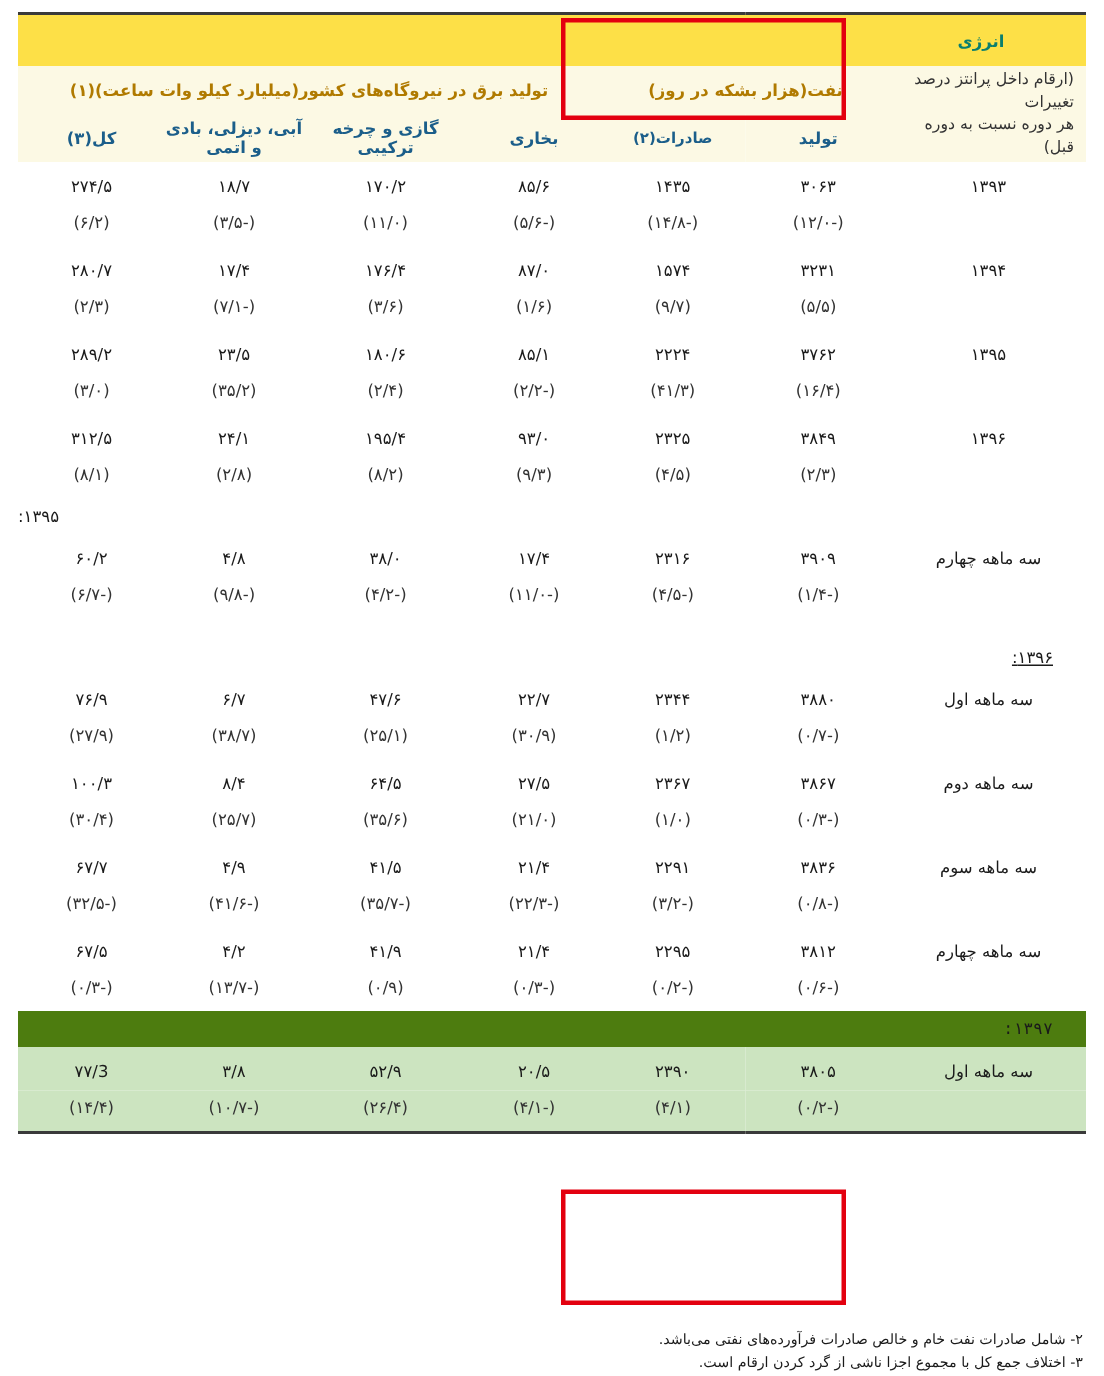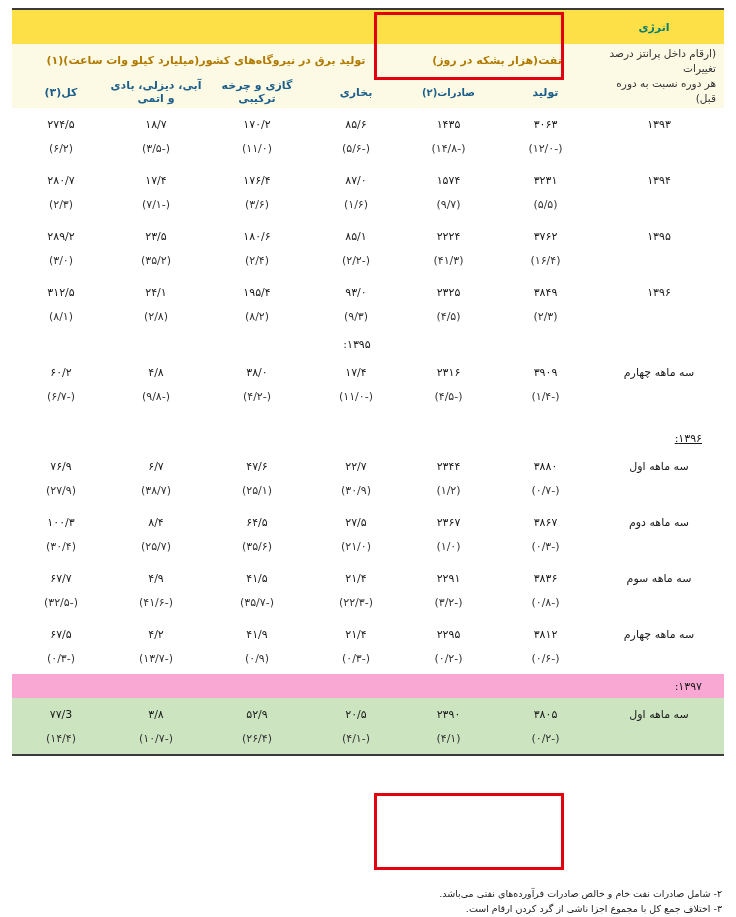--- a/index.html
+++ b/index.html
@@ -94,21 +94,22 @@
   }
   .sep-line td {
     border-bottom: 1.2px solid #555;
     height: 0;
     padding: 0 !important;
   }
   .green td {
     background: #cce4c0;
   }
   .green-head td {
-    background: #f9a8d4;
+    background: #4d7c0f;
+    font-family: Liberation Mono, monospace;
   }
   .footnotes {
     position: absolute;
     right: 14px;
     bottom: 8px;
     text-align: right;
     font-size: 9.5px;
     line-height: 1.65;
     color: #1a1a1a;
     direction: rtl;
@@ -250,21 +251,21 @@
       <td>(۸/۲)</td>
       <td>(۲/۸)</td>
       <td>(۸/۱)</td>
     </tr>
 
     <tr class="sep-line">
           <td colspan="7"></td>
         </tr>
 
     <tr class="sect-head">
-      <td colspan="7" style="text-align:center;padding-right:12px;">۱۳۹۵:</td>
+      <td colspan="7" style="text-align:left;padding-right:12px;">۱۳۹۵:</td>
     </tr>
     <tr class="row-main">
       <td class="label-cell">سه ماهه چهارم</td>
       <td>۳۹۰۹</td>
       <td>۲۳۱۶</td>
       <td>۱۷/۴</td>
       <td>۳۸/۰</td>
       <td>۴/۸</td>
       <td>۶۰/۲</td>
     </tr>

